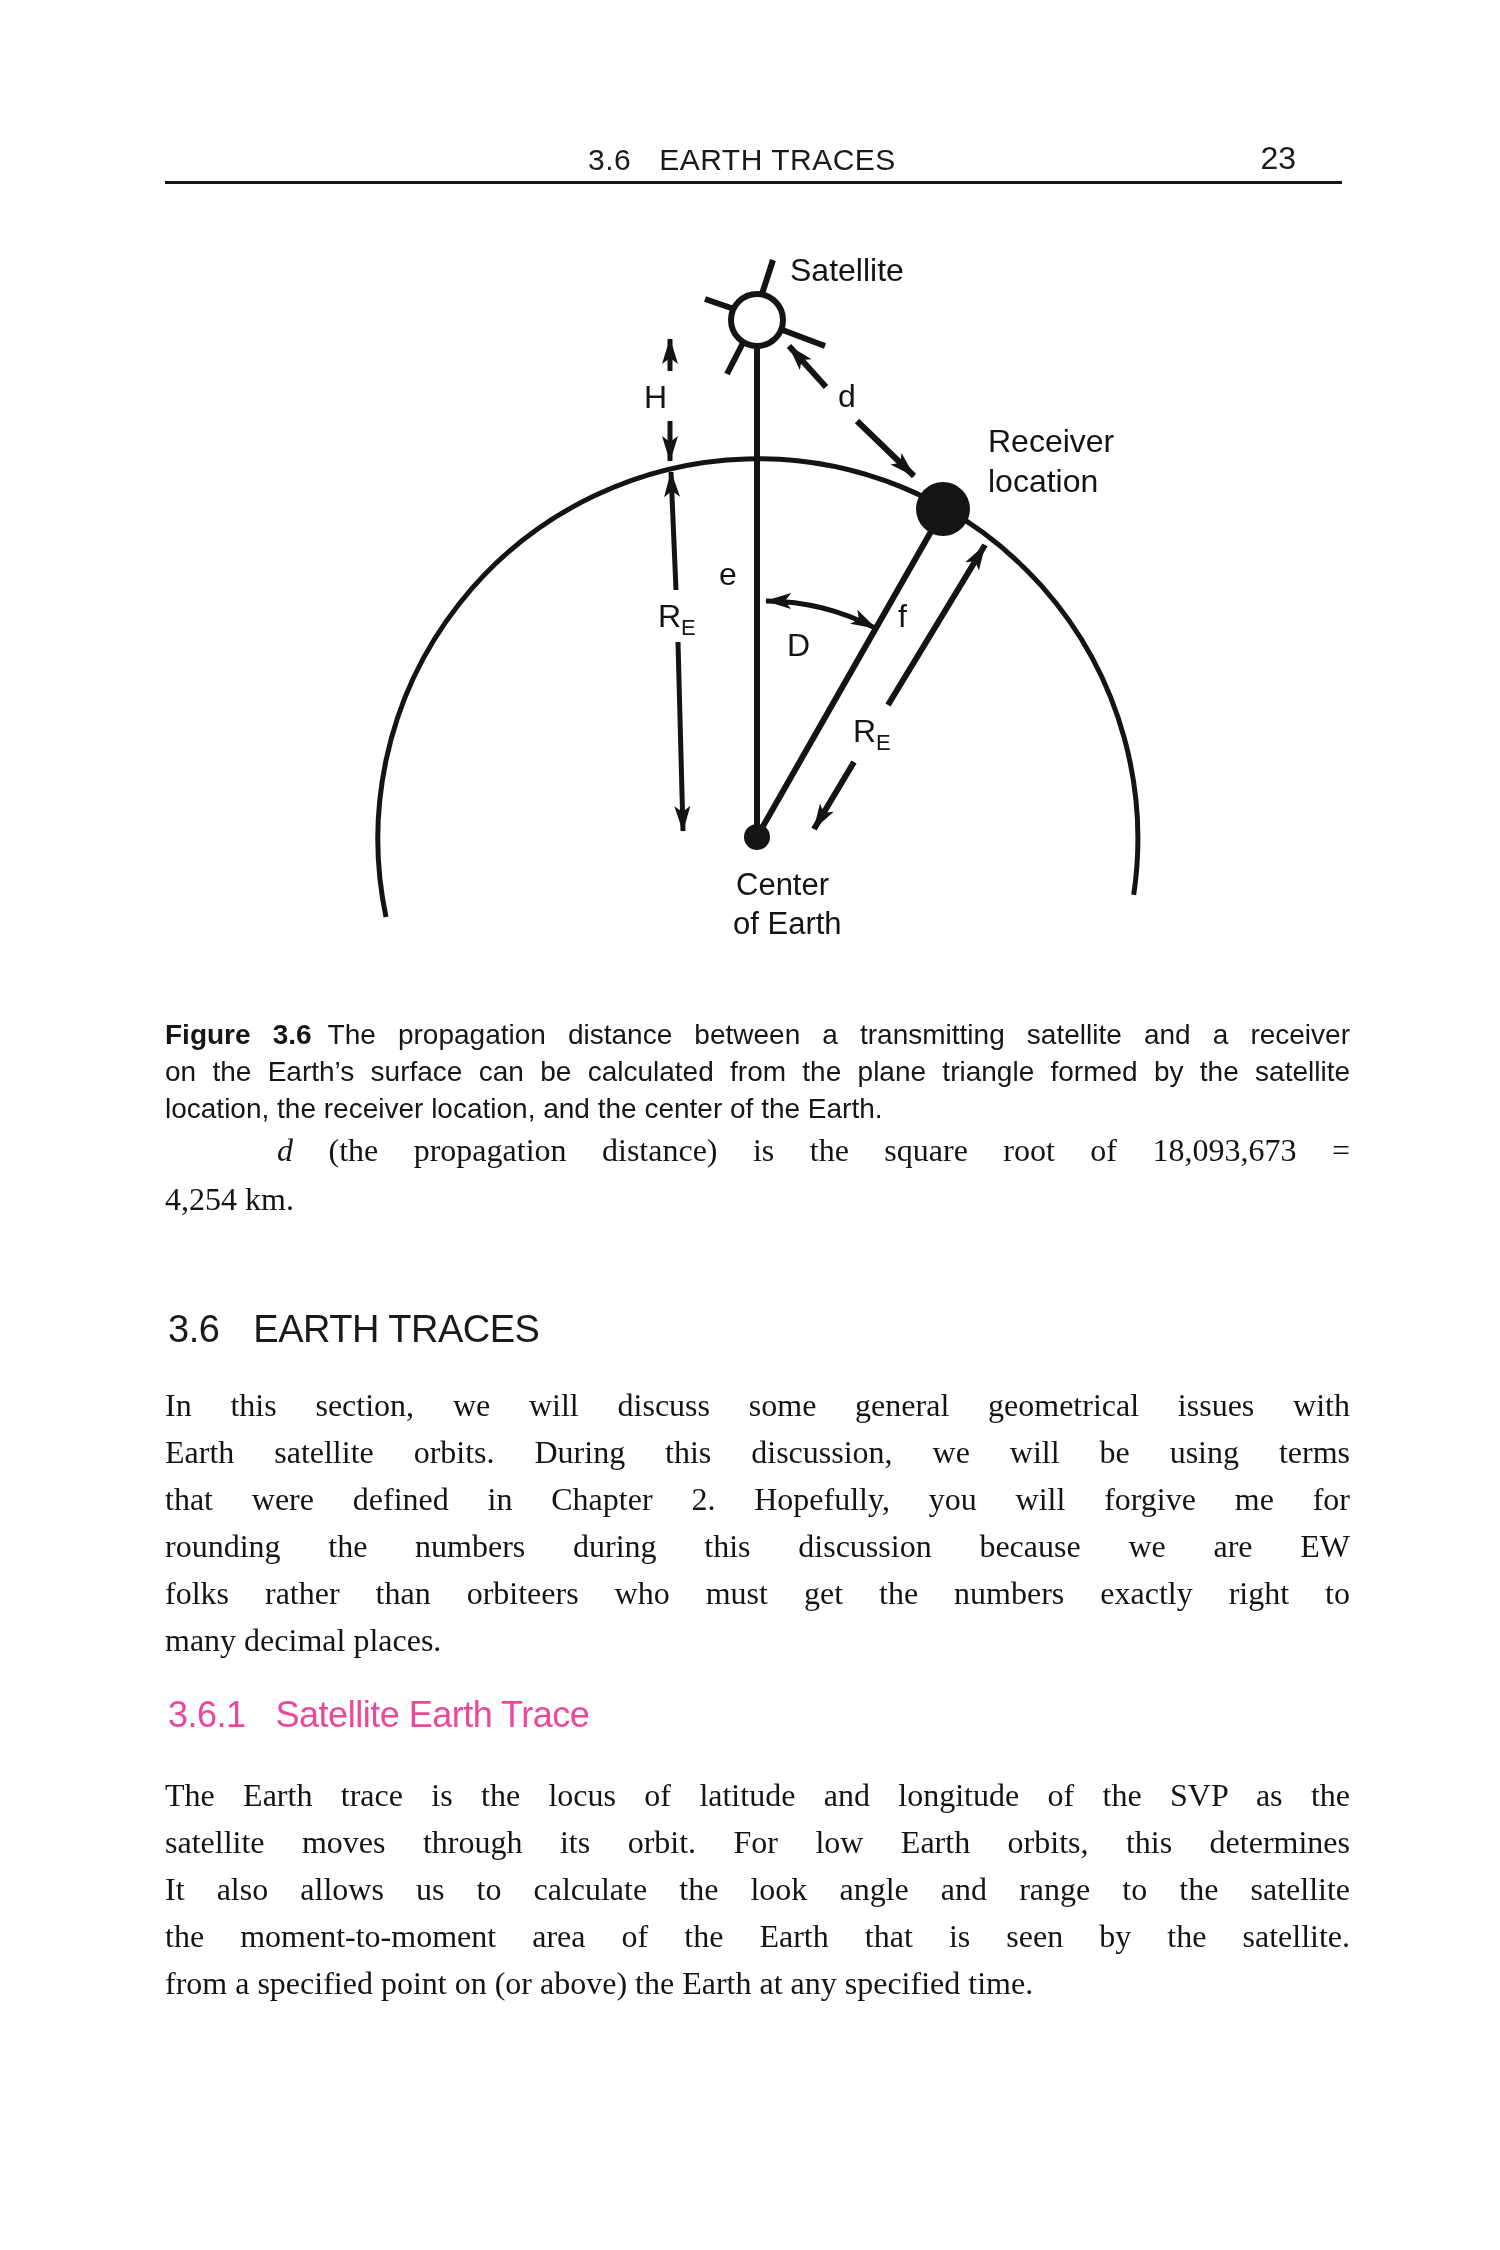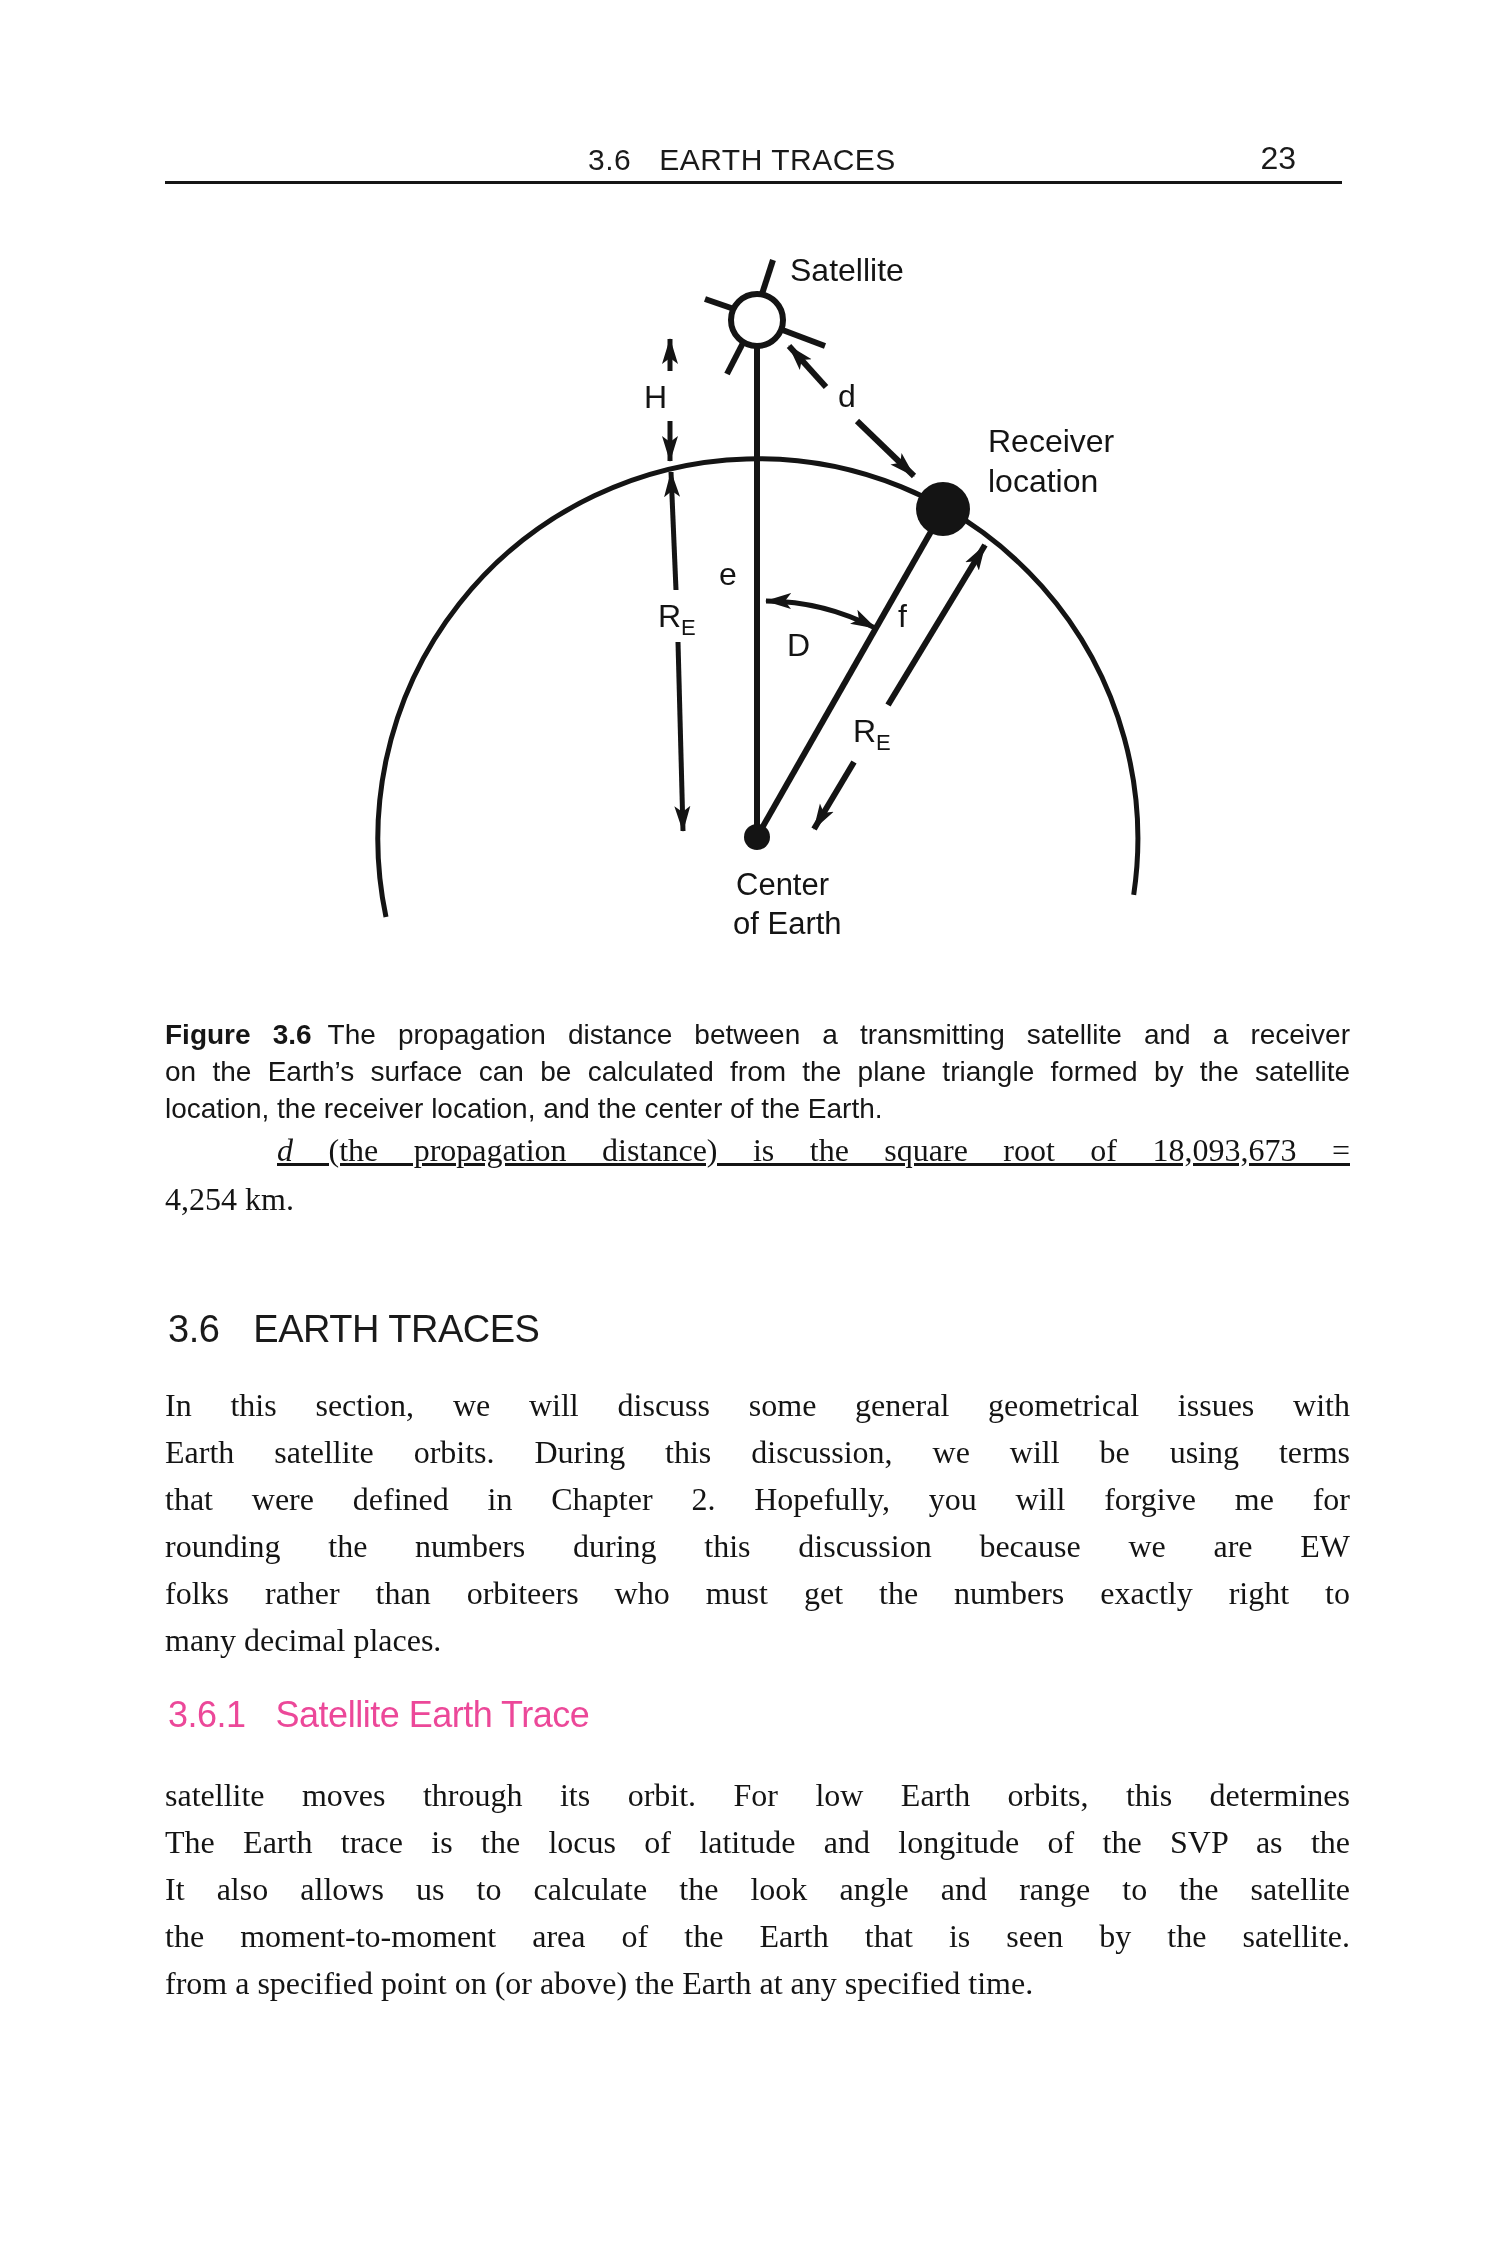--- a/index.html
+++ b/index.html
@@ -28,21 +28,21 @@
   .caption {
     position:absolute; left:165px; top:968px; width:1185px;
     font-size:28px; line-height:37px; color:#161616;margin-top:48px;
   }
   .caption .cap-label { font-weight:bold; margin-right:16px; }
   
   .body-serif { font-family:"Liberation Serif", serif; font-size:32px; color:#141414; }
   .jline { text-align:justify; text-align-last:justify; }
   .jlast { text-align:justify; text-align-last:left; }
   .d-para { position:absolute; left:165px; top:1126px; width:1185px; line-height:49px; }
-  .d-para .indent { text-indent:112px;text-decoration:underline; }
+  .d-para .indent { text-indent:112px; }
   .ital { font-style:italic; }
   .para-1 { position:absolute; left:165px; top:1382px; width:1185px; line-height:47px; }
   .para-2 { position:absolute; left:165px; top:1772px; width:1185px; line-height:47px; }
   
   .section-heading {
     position:absolute; left:168px; top:1308px;
     font-size:38px; letter-spacing:-0.5px; color:#1a1a1a; white-space:nowrap;
   }
   .section-heading .h-num { margin-right:34px; }
   .subsection-heading {
@@ -145,20 +145,20 @@
     <div class="jline">rounding the numbers during this discussion because we are EW</div>
     <div class="jline">folks rather than orbiteers who must get the numbers exactly right to</div>
     <div class="jlast">many decimal places.</div>
   </div>
 
   <div class="subsection-heading">
     <span class="h-num">3.6.1</span><span>Satellite Earth Trace</span>
   </div>
 
   <div class="para-2 body-serif">
+    <div class="jline">The Earth trace is the locus of latitude and longitude of the SVP as the</div>
     <div class="jline">satellite moves through its orbit. For low Earth orbits, this determines</div>
-    <div class="jline">The Earth trace is the locus of latitude and longitude of the SVP as the</div>
     <div class="jline">It also allows us to calculate the look angle and range to the satellite</div>
     <div class="jline">the moment-to-moment area of the Earth that is seen by the satellite.</div>
     <div class="jlast">from a specified point on (or above) the Earth at any specified time.</div>
   </div>
 
 </div>
 
 </body></html>

